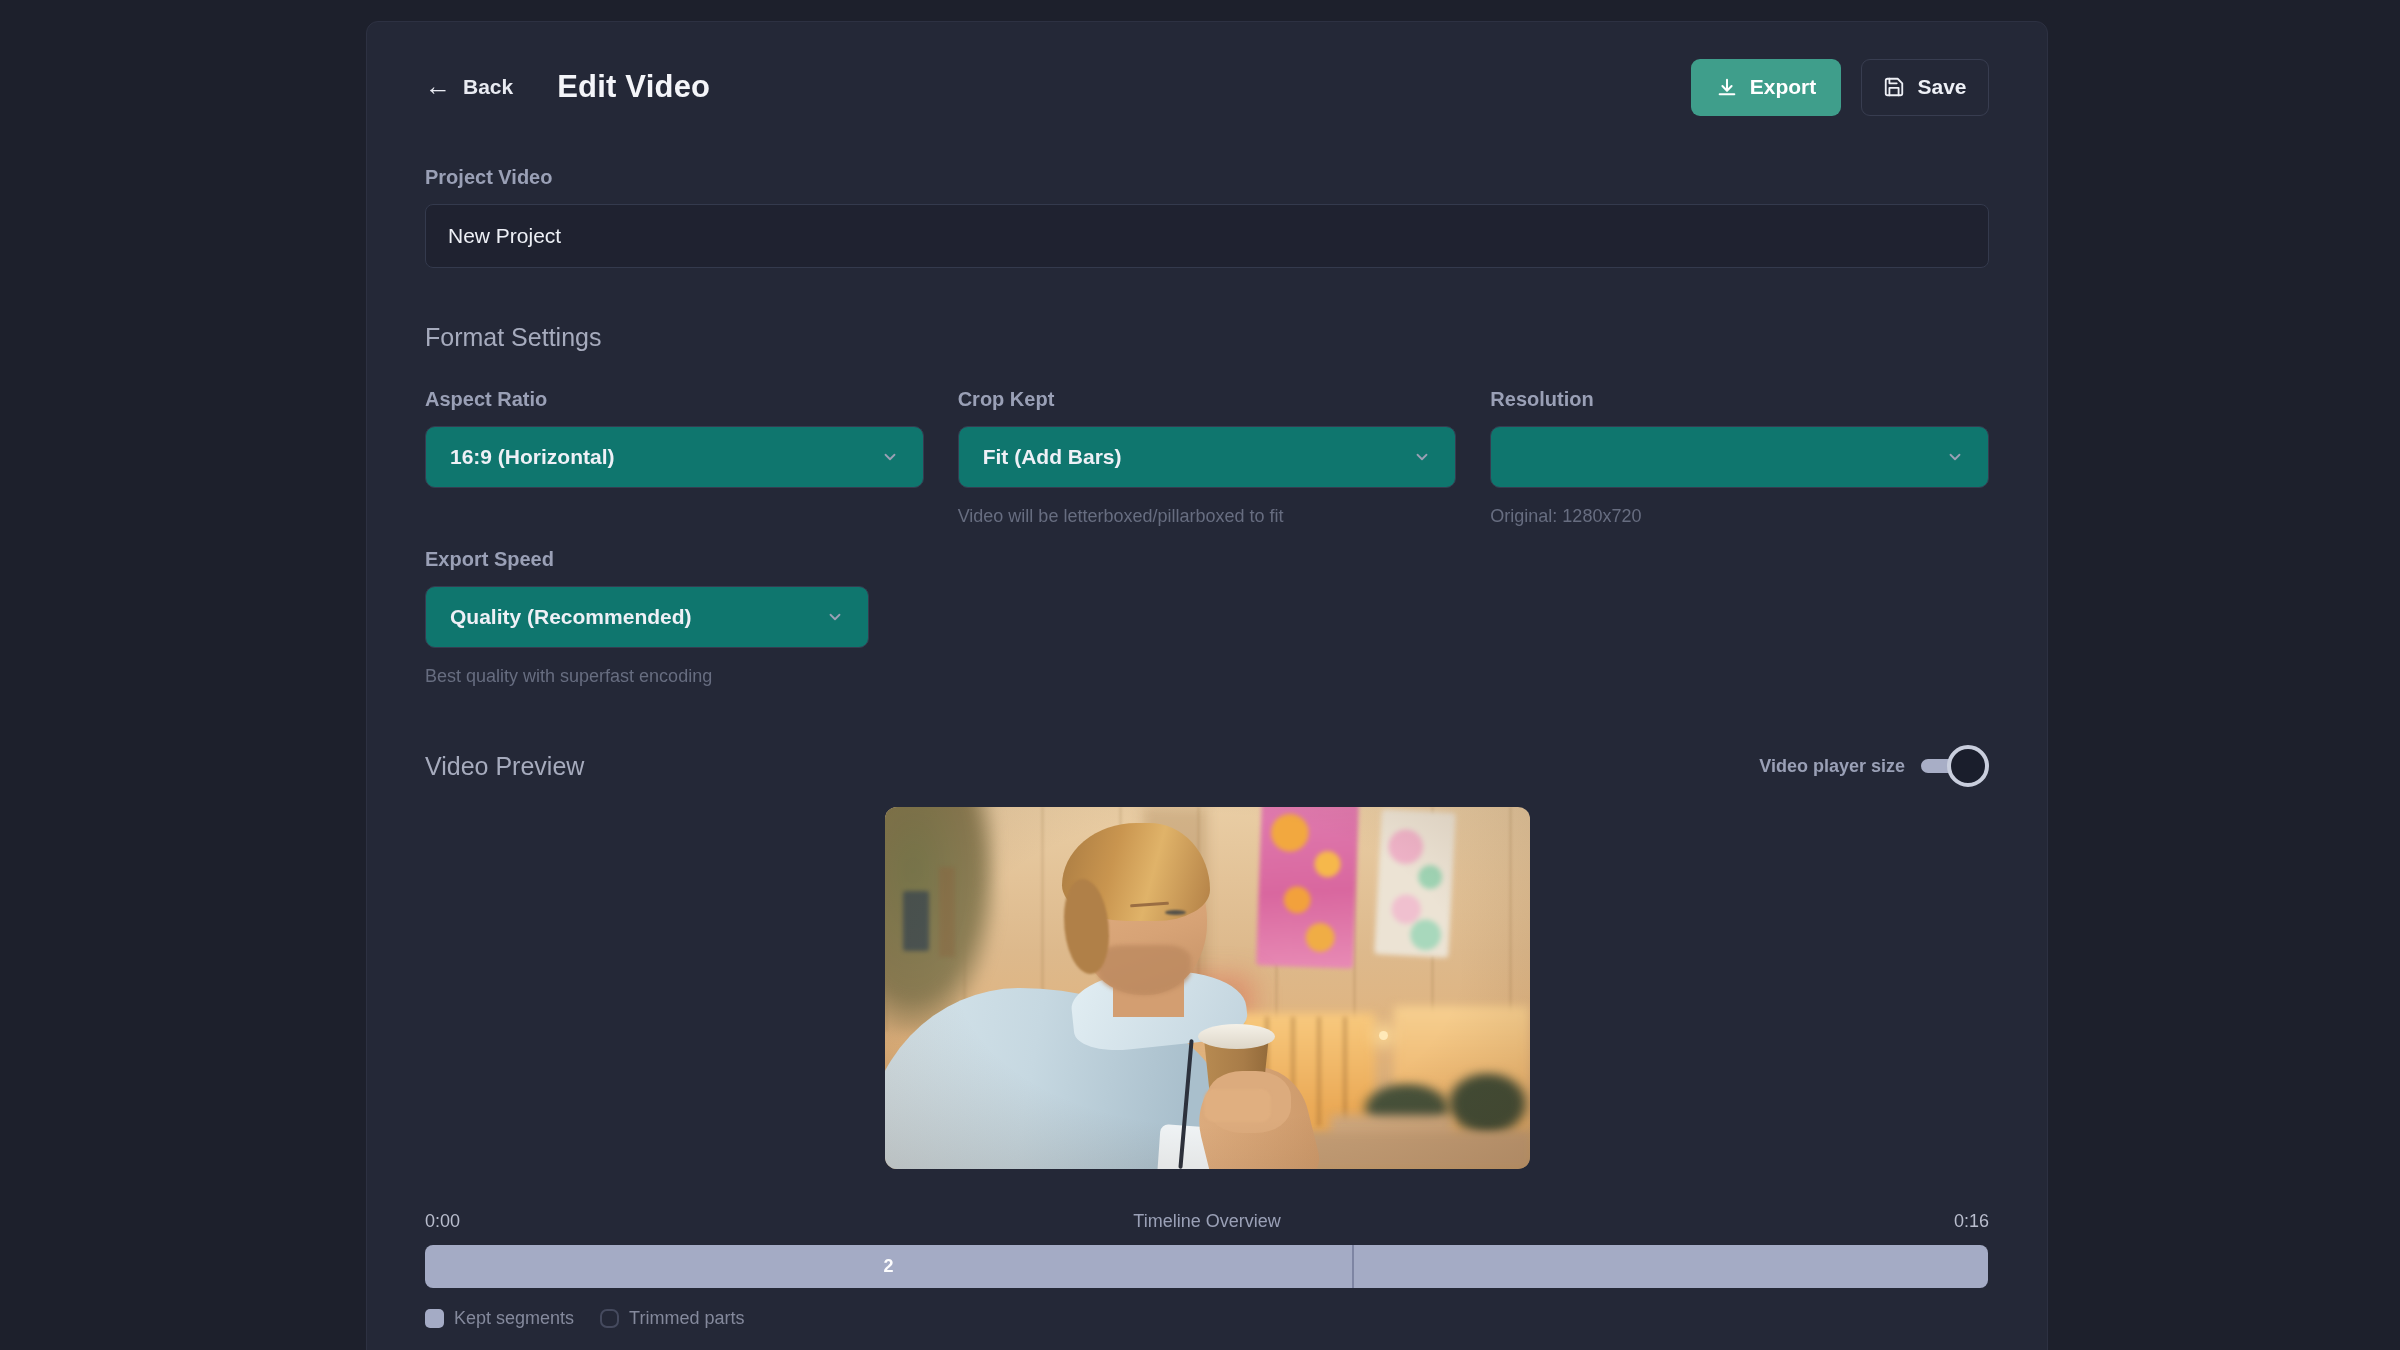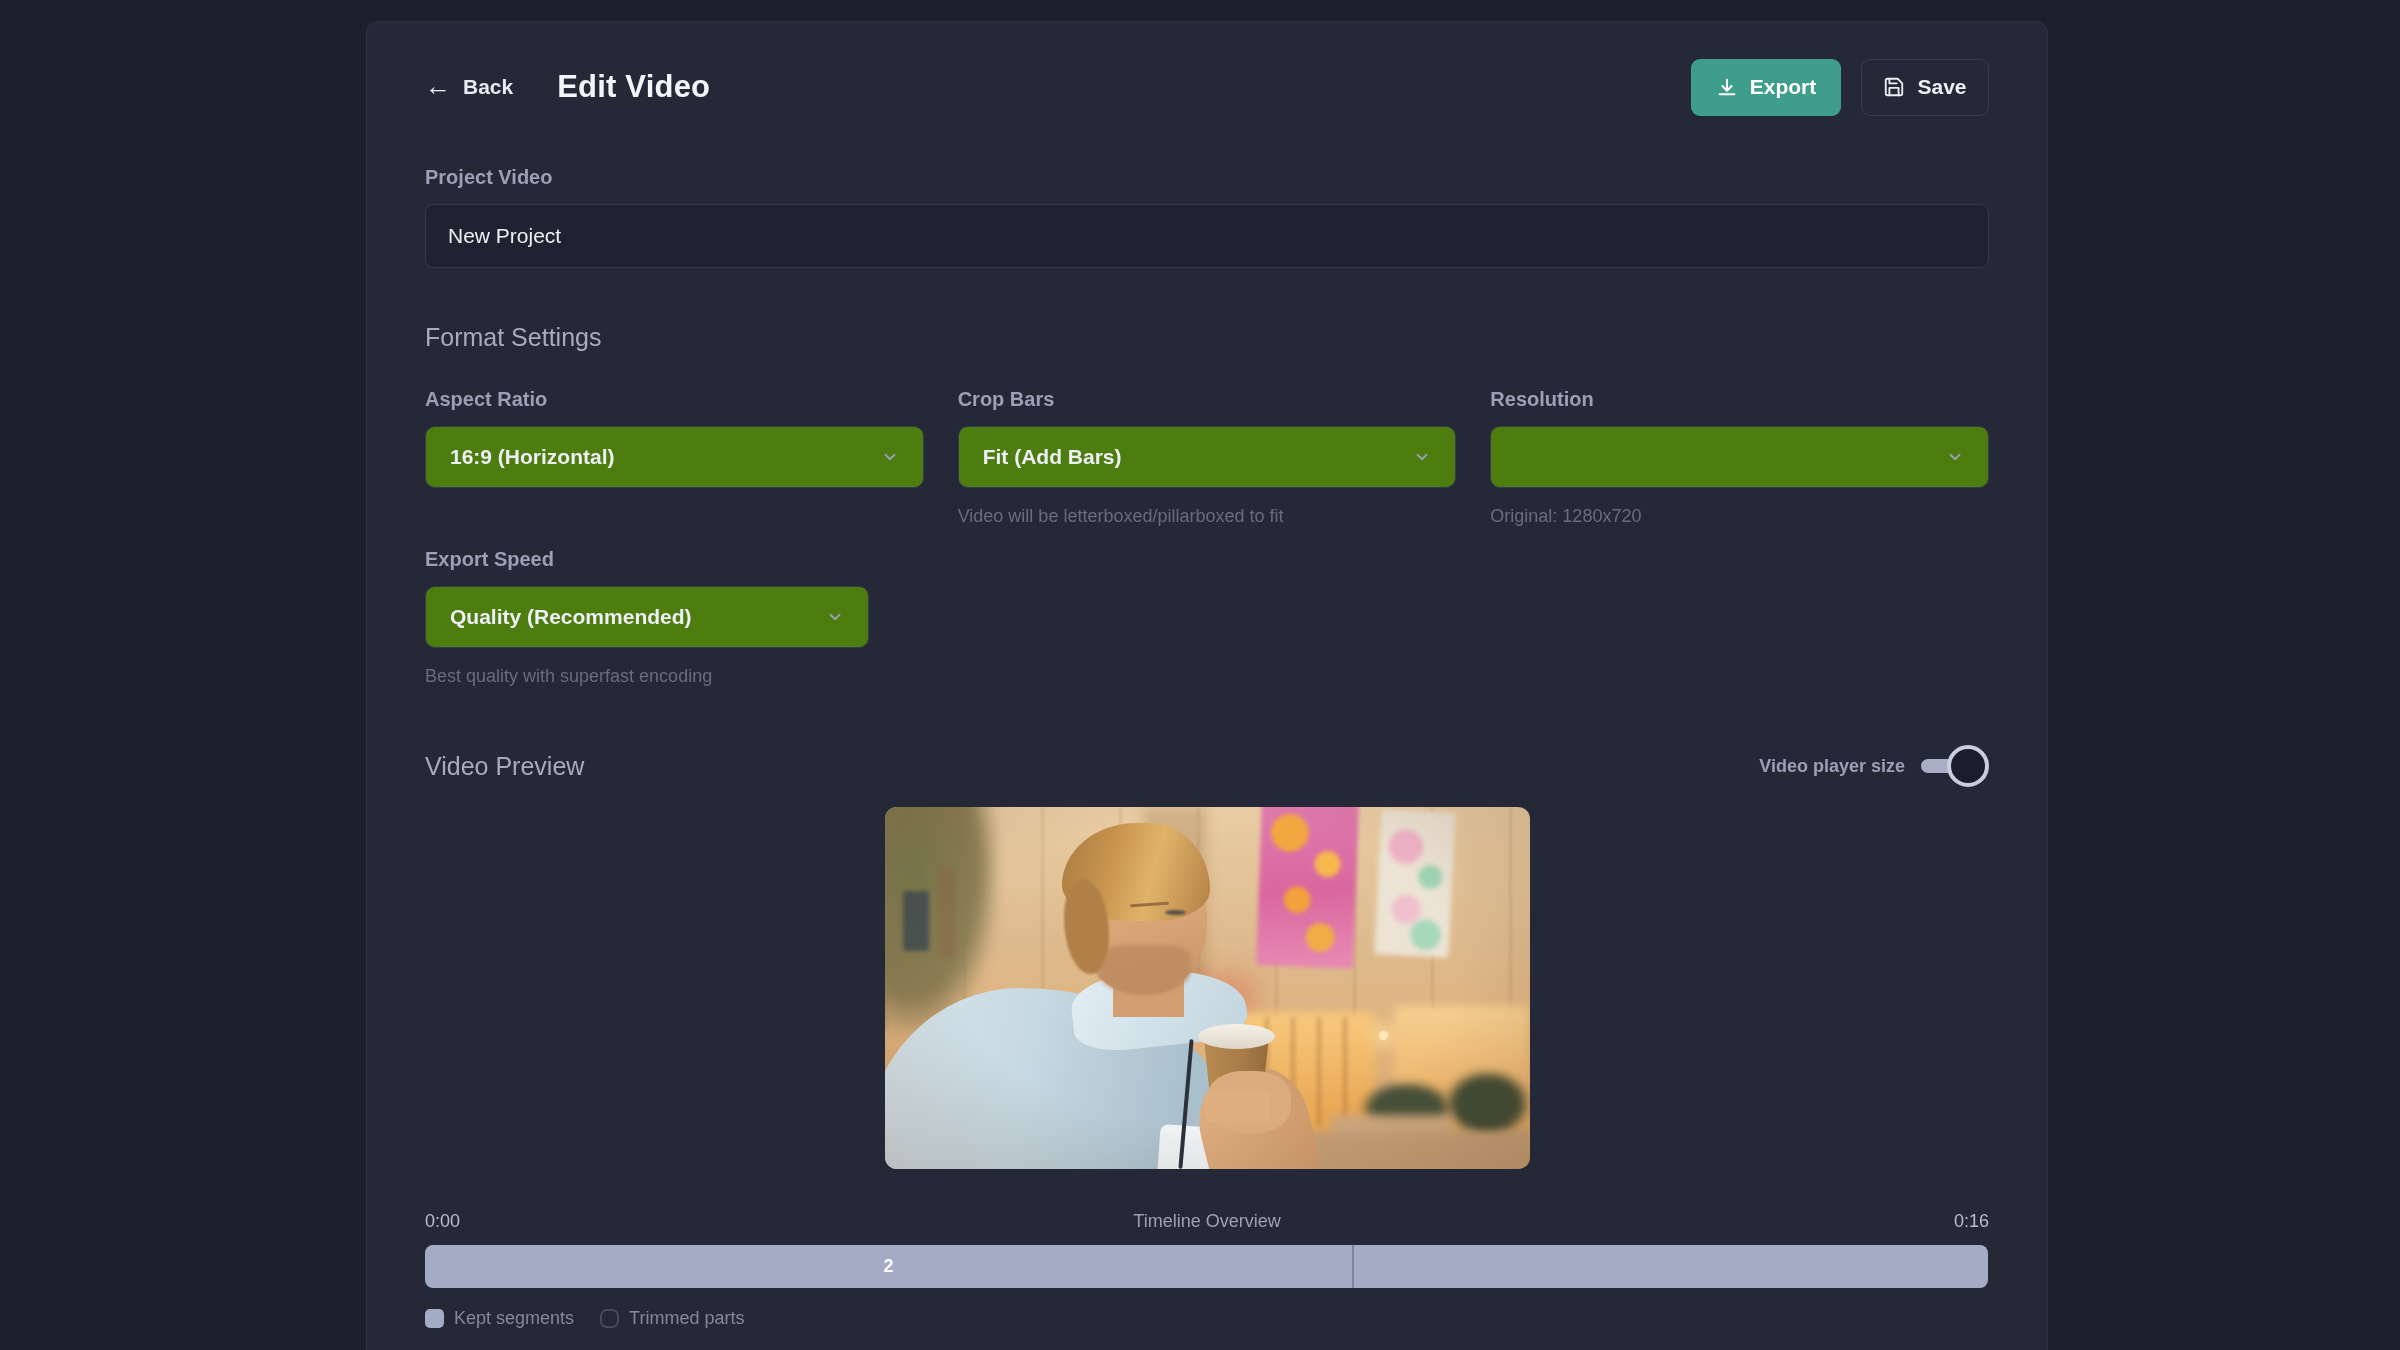--- a/index.html
+++ b/index.html
@@ -33,21 +33,21 @@
   .field-label { font-size:20px; font-weight:700; color:#9aa0b6; margin-bottom:15px; }
   .text-input {
     width:100%; height:64px; background:rgba(14,17,26,0.25);
     border:1px solid #343a4d; border-radius:8px;
     color:#eef0f6; font-size:21px; padding:0 22px;
     font-family:"Liberation Sans", sans-serif;
   }
   .section-title { font-size:25px; font-weight:400; color:#a6abbd; margin:55px 0 36px 0; }
   .grid3 { display:grid; grid-template-columns:1fr 1fr 1fr; column-gap:34px; }
   .select {
-    height:62px; background:#4d7c0f; border:1px solid #363c50; border-radius:10px;
+    height:62px; background:#0f766e; border:1px solid #363c50; border-radius:10px;
     display:flex; align-items:center; justify-content:space-between;
     padding:0 24px; font-size:21px; font-weight:700; color:#eef0f6; cursor:pointer;
   }
   .select .chev { color:#9aa0b4; display:flex; }
   .helper { font-size:18px; color:#676d80; margin-top:18px; min-height:20px; }
   .speed-row { margin-top:21px; }
   .speed-select-wrap { width:444px; }
   
   .preview-header { display:flex; align-items:center; margin:58px 0 0 0; }
   .preview-title { font-size:25px; font-weight:400; color:#a6abbd; }
@@ -186,21 +186,21 @@
         <span>16:9 (Horizontal)</span>
         <span class="chev">
           <svg width="18" height="18" viewBox="0 0 24 24" fill="none" stroke="#9aa0b4" stroke-width="2.4" stroke-linecap="round" stroke-linejoin="round">
               <path d="M6 9l6 6 6-6"></path>
             </svg>
         </span>
       </div>
       <div class="helper"></div>
     </div>
     <div>
-      <div class="field-label">Crop Bars</div>
+      <div class="field-label">Crop Kept</div>
       <div class="select">
         <span>Fit (Add Bars)</span>
         <span class="chev">
           <svg width="18" height="18" viewBox="0 0 24 24" fill="none" stroke="#9aa0b4" stroke-width="2.4" stroke-linecap="round" stroke-linejoin="round">
               <path d="M6 9l6 6 6-6"></path>
             </svg>
         </span>
       </div>
       <div class="helper">Video will be letterboxed/pillarboxed to fit</div>
     </div>

